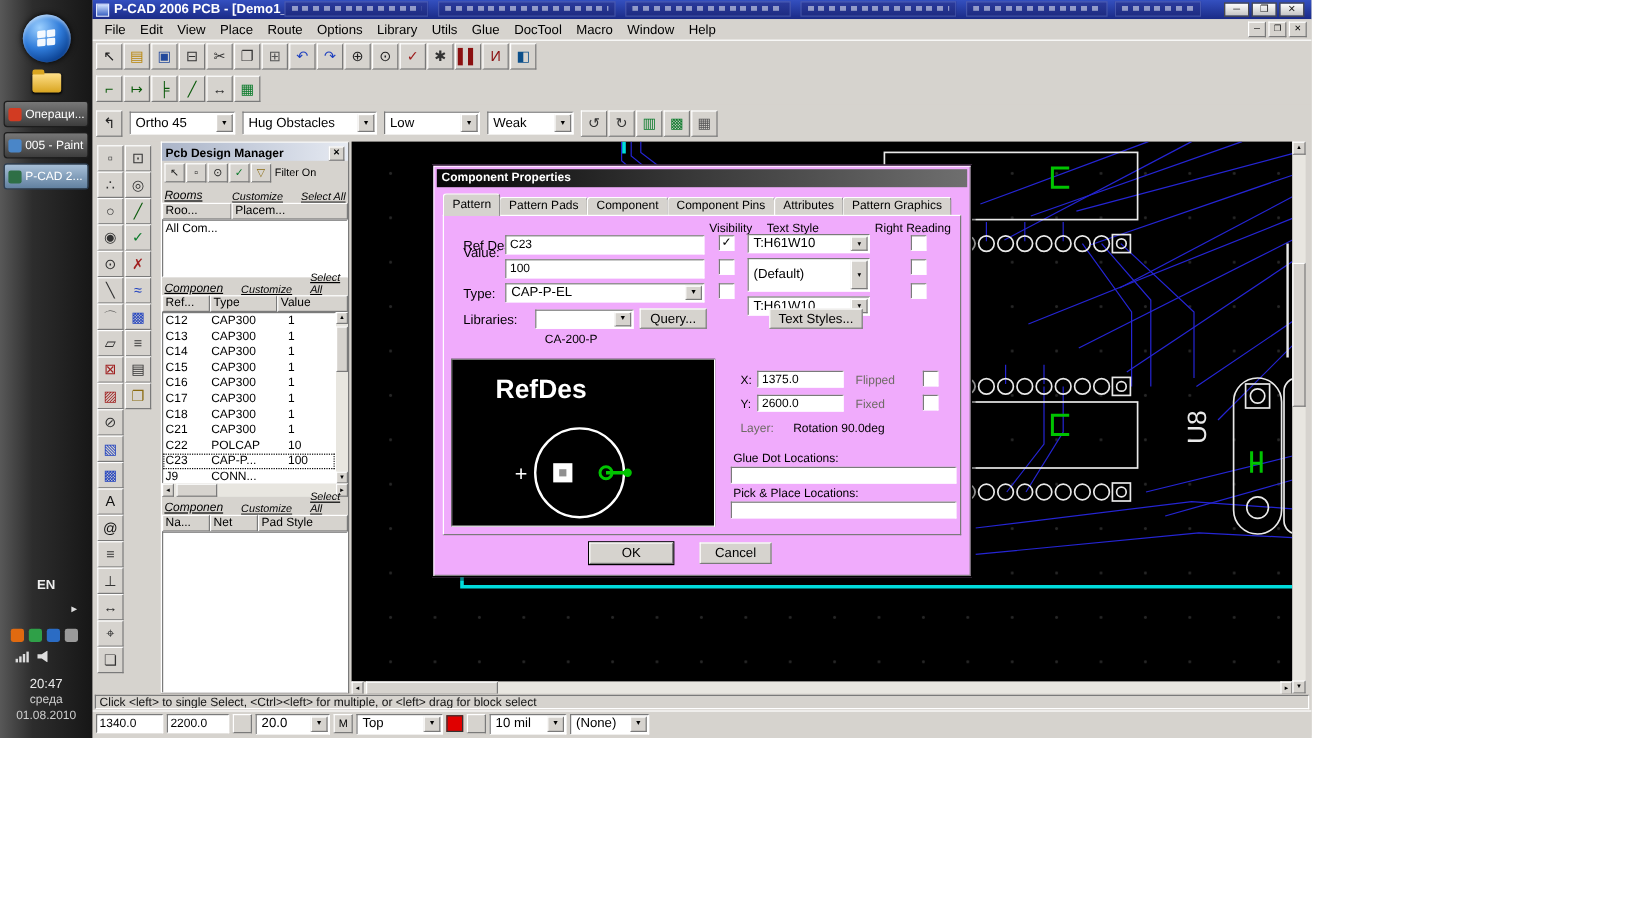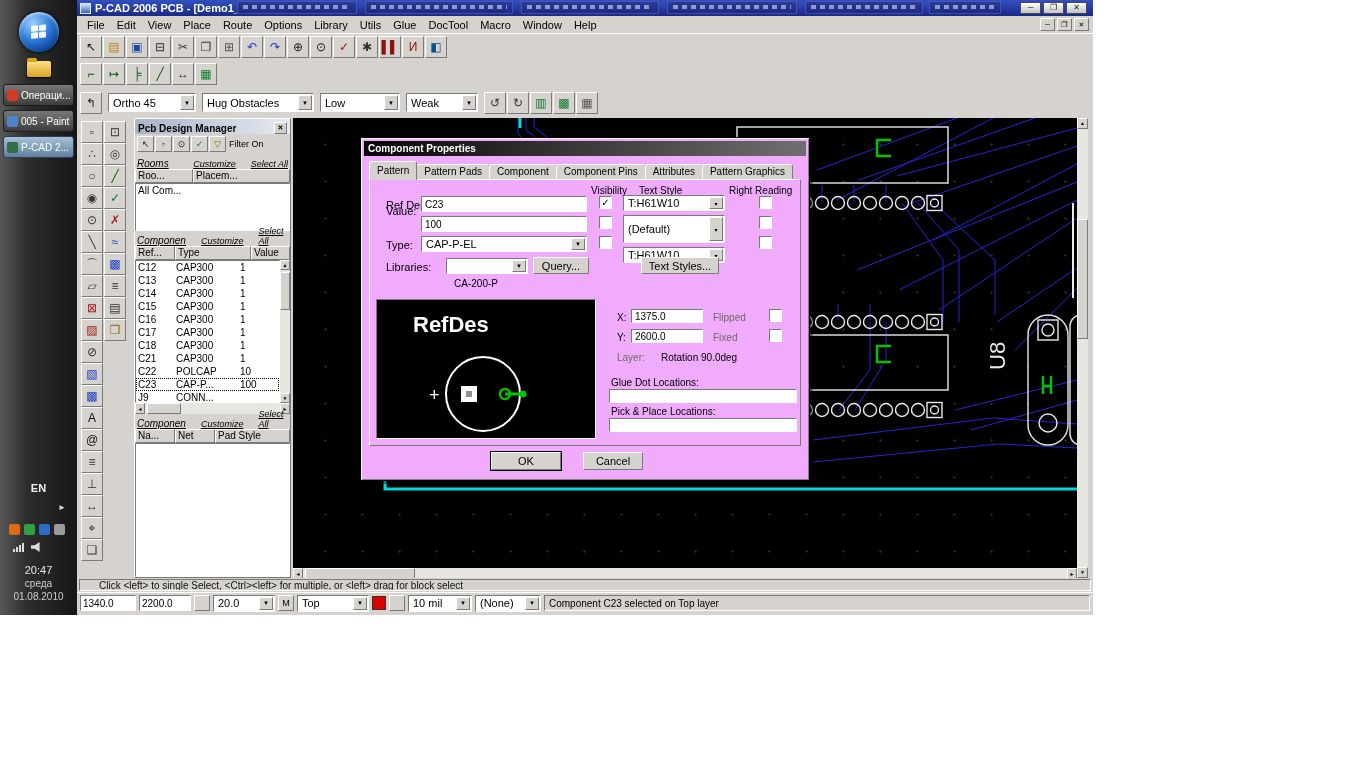--- a/index.html
+++ b/index.html
@@ -87,21 +87,21 @@
   .hsb .sb-thumb { top:0; bottom:0; left:2px; height:auto; width:34px; right:auto; }
   .pads-list { flex:1; }
 
   
   .canvas { position:absolute; left:216px; top:0; width:784px; height:450px; background-color:#000; background-image:radial-gradient(#262626 1px, transparent 1.4px); background-size:37px 37px; background-position:14px 8px; overflow:hidden; }
   .canvas-h { position:absolute; left:216px; top:450px; width:784px; height:11px; }
   .canvas-v { position:absolute; left:1000px; top:0; width:11px; height:460px; }
   .canvas-v .sb-a { height:11px; }
 
   .promptbar { position:absolute; left:0; top:578px; width:1016px; height:14px; background:#d6d3ce; }
-  .prompt-text { margin:1px 2px; height:12px; border:1px solid; border-color:#7a7a7a #fff #fff #7a7a7a; font-size:10px; line-height:11px; padding:0 19px; color:#111; background:#d6d3ce; overflow:hidden; white-space:nowrap; }
+  .prompt-text { margin:1px 2px; height:12px; border:1px solid; border-color:#7a7a7a #fff #fff #7a7a7a; font-size:10px; line-height:11px; padding:0 3px; color:#111; background:#d6d3ce; overflow:hidden; white-space:nowrap; }
   .cmdbar { position:absolute; left:0; top:592px; width:1016px; height:21px; background:#d6d3ce; display:flex; align-items:center; gap:3px; padding:0 3px; border-top:1px solid #fff; }
   .cmd-input { height:16px; border:1px solid; border-color:#7a7a7a #fff #fff #7a7a7a; background:#fff; font-size:10px; padding:0 2px; font-family:inherit; }
   .sm-btn { width:16px; height:16px; font-size:9px; display:flex; align-items:center; justify-content:center; }
   .swatch { width:14px; height:14px; background:#e00000; border:1px solid #333; flex:0 0 auto; }
   .cmd-msg { flex:1; height:16px; border:1px solid; border-color:#7a7a7a #fff #fff #7a7a7a; font-size:10px; line-height:15px; padding:0 4px; background:#d6d3ce; overflow:hidden; white-space:nowrap; }
   .cmd-combo { height:17px; }
 
   
   .dialog { position:absolute; left:360px; top:137px; width:450px; height:344px; background:#f0abfc; border:1px solid #000; box-shadow:inset 1px 1px 0 #fff, inset -1px -1px 0 #808080, 3px 3px 0 rgba(0,0,0,.4); z-index:50; font-size:11px; }
   .dlg-title { height:15px; margin:3px; background:linear-gradient(90deg,#060606,#6f6f6f); color:#fff; font-size:10px; font-weight:bold; display:flex; align-items:center; padding:0 4px; }
@@ -562,21 +562,21 @@
             </div>
           </div>
 
         <div class="dm-sechead">
           <span class="h">Componen</span>
           <span class="lnk first">Customize</span>
           <span class="lnk">Select All</span>
         </div>
         <div class="dm-cols">
           <div class="dm-col bev" style="width:40px">Ref...</div>
-          <div class="dm-col bev" style="width:76px">Type</div>
+          <div class="dm-col bev" style="width:56px">Type</div>
           <div class="dm-col bev" style="flex:1">Value</div>
         </div>
         <div class="comp-body">
           <div class="dm-list comp-list">
 
               <div class="dm-row">
                 <span class="c-ref">C12</span>
                 <span class="c-type">CAP300</span>
                 <span class="c-val">1</span>
               </div>
@@ -796,21 +796,20 @@
       <div class="swatch"></div>
       <div class="sm-btn bev"></div>
       <div class="combo cmd-combo" style="width:64px">
         <span>10 mil</span>
         <span class="arr">▼</span>
       </div>
       <div class="combo cmd-combo" style="width:66px">
         <span>(None)</span>
         <span class="arr">▼</span>
       </div>
-      <div class="cmd-msg">Component C23 selected on Top layer</div>
     </div>
   </div>
 
   <div class="dialog">
     <div class="dlg-title">
       <span>Component Properties</span>
     </div>
     <div class="tabs">
 
         <div class="tab selected">

